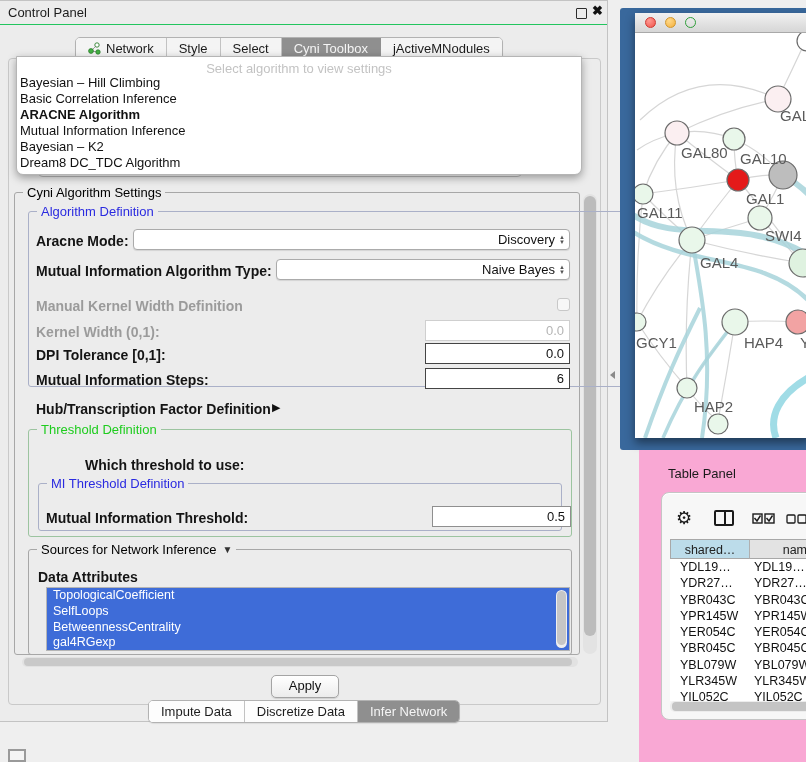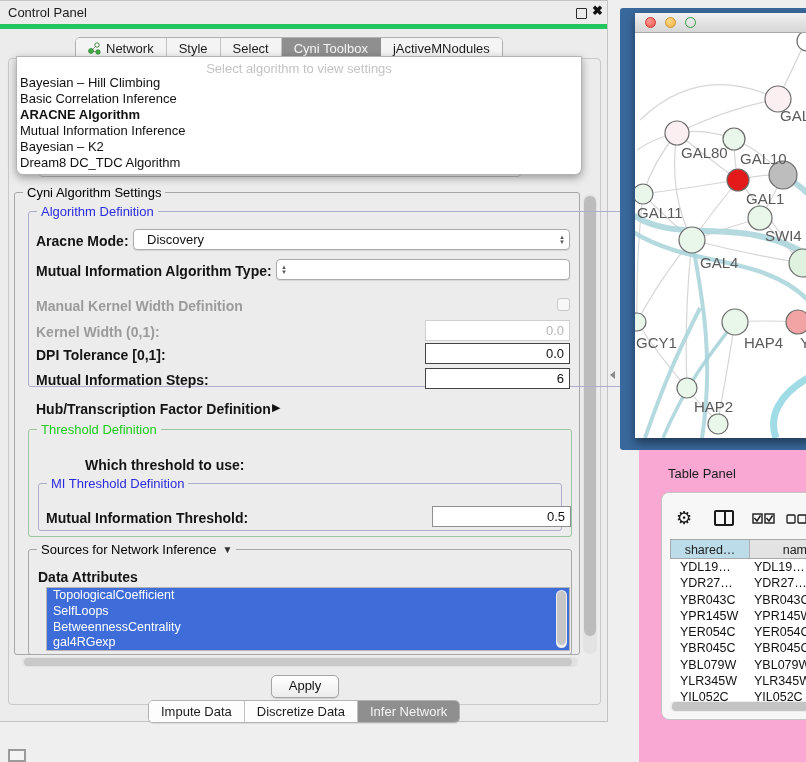--- a/index.html
+++ b/index.html
@@ -1,20 +1,20 @@
 <!DOCTYPE html>
 <html><head>
 <meta charset="utf-8">
 <style>
   html,body{margin:0;padding:0;background:#ededed;font-family:"Liberation Sans",sans-serif;}
   #screen{position:relative;width:806px;height:762px;overflow:hidden;background:#efefef;}
   .abs{position:absolute;}
   
   #cpanel{left:0;top:8;width:608px;height:722px;background:#ececec;border:1px solid #c3c3c3;border-left:none;box-sizing:border-box;}
-  #cp-titlebar{left:0;top:0;width:100%;height:23px;border-bottom:5px solid #22c55e;}
+  #cp-titlebar{left:0;top:0;width:100%;height:23px;border-bottom:1px solid #22c55e;}
   #cp-title{left:8px;top:4px;font-size:13px;color:#1b1b1b;}
   #float-box{left:576px;top:7px;width:9px;height:9px;border:1.5px solid #2c2c2c;border-radius:1px;}
   #close-x{left:592px;top:2px;font-size:13px;font-weight:bold;color:#111;}
   
   .tabrow{display:flex;align-items:stretch;height:21px;border:1px solid #b2b2b2;border-radius:5px;background:#f4f4f4;overflow:hidden;box-shadow:0 1px 1px rgba(0,0,0,.08);}
   .tab{display:flex;align-items:center;padding:0 12px;font-size:13px;color:#1c1c1c;border-right:1px solid #c2c2c2;background:#f4f4f4;white-space:nowrap;}
   .tab:last-child{border-right:none;}
   .tab.sel{background:#8f8f8f;color:#f5f5f5;border-right-color:#8f8f8f;}
   
   #content{left:8px;top:57px;width:591px;height:645px;border:1px solid #c9c9c9;border-radius:4px;background:#ececec;}
@@ -26,21 +26,21 @@
   
   .ghostcombo{left:37px;top:150px;width:486px;height:26px;border:1px solid #b9b9b9;border-radius:6px;background:#fdfdfd;color:#bdbdbd;font-size:13px;line-height:26px;padding-left:12px;box-sizing:border-box;z-index:5;}
   
   .grp{border:1px solid #a7a7a7;border-radius:3px;box-sizing:border-box;}
   .grp .gtitle{position:absolute;top:-8px;left:8px;background:#ececec;padding:0 4px;font-size:13px;white-space:nowrap;}
   .gtitle.blue{color:#2a2ae0;border:none;}
   .gtitle.green{color:#1ecc1e;}
   .lbl{font-size:14px;font-weight:bold;color:#141414;white-space:nowrap;}
   .lbl.dis{color:#9b9b9b;}
   .combo{background:#fff;border:1px solid #ababab;border-radius:4px;box-sizing:border-box;font-size:13px;color:#111;display:flex;align-items:center;box-shadow:0 1px 1px rgba(0,0,0,.1);}
-  .combo .ctext{flex:1;padding-left:13px;white-space:nowrap;overflow:hidden;}
+  .combo .ctext{flex:1;padding-left:13px;white-space:nowrap;overflow:hidden;text-align:right;}
   .combo .stepper{width:14px;display:flex;flex-direction:column;align-items:center;justify-content:center;color:#555;}
   .combo .stepper span{font-size:6px;line-height:5px;}
   .tinput{background:#fff;border:1px solid #444;box-sizing:border-box;font-size:13px;color:#111;text-align:right;padding-right:5px;line-height:19px;}
   .tinput.dis{border:1px solid #cfcfcf;color:#b5b5b5;}
   .tinput.mid{border:1px solid #8f8f8f;}
   .checkbox{width:13px;height:13px;border:1px solid #c8c8c8;border-radius:3px;background:#f7f7f7;box-sizing:border-box;}
   .tri{font-size:11px;color:#111;}
   
   .vsb-track{background:#e3e3e3;border-radius:7px;}
   .vsb-thumb{position:absolute;left:1px;right:1px;background:#bcbcbc;border-radius:6px;}
@@ -133,20 +133,21 @@
     <span class="abs lbl" style="left:36px;top:232px;">Aracne Mode:</span>
     <div class="abs combo" style="left:133px;top:228px;width:437px;height:21px;">
       <span class="ctext">Discovery</span>
       <span class="stepper">
           <span>▲</span>
           <span>▼</span>
         </span>
     </div>
     <span class="abs lbl" style="left:36px;top:262px;">Mutual Information Algorithm Type:</span>
     <div class="abs combo" style="left:276px;top:258px;width:294px;height:21px;">
+      <span class="ctext">Naive Bayes</span>
       <span class="stepper">
           <span>▲</span>
           <span>▼</span>
         </span>
     </div>
     <span class="abs lbl dis" style="left:36px;top:297px;">Manual Kernel Width Definition</span>
     <div class="abs checkbox" style="left:557px;top:297px;"></div>
     <span class="abs lbl dis" style="left:36px;top:323px;">Kernel Width (0,1):</span>
     <div class="abs tinput dis" style="left:425px;top:319px;width:145px;height:21px;">0.0</div>
     <span class="abs lbl" style="left:36px;top:346px;">DPI Tolerance [0,1]:</span>

